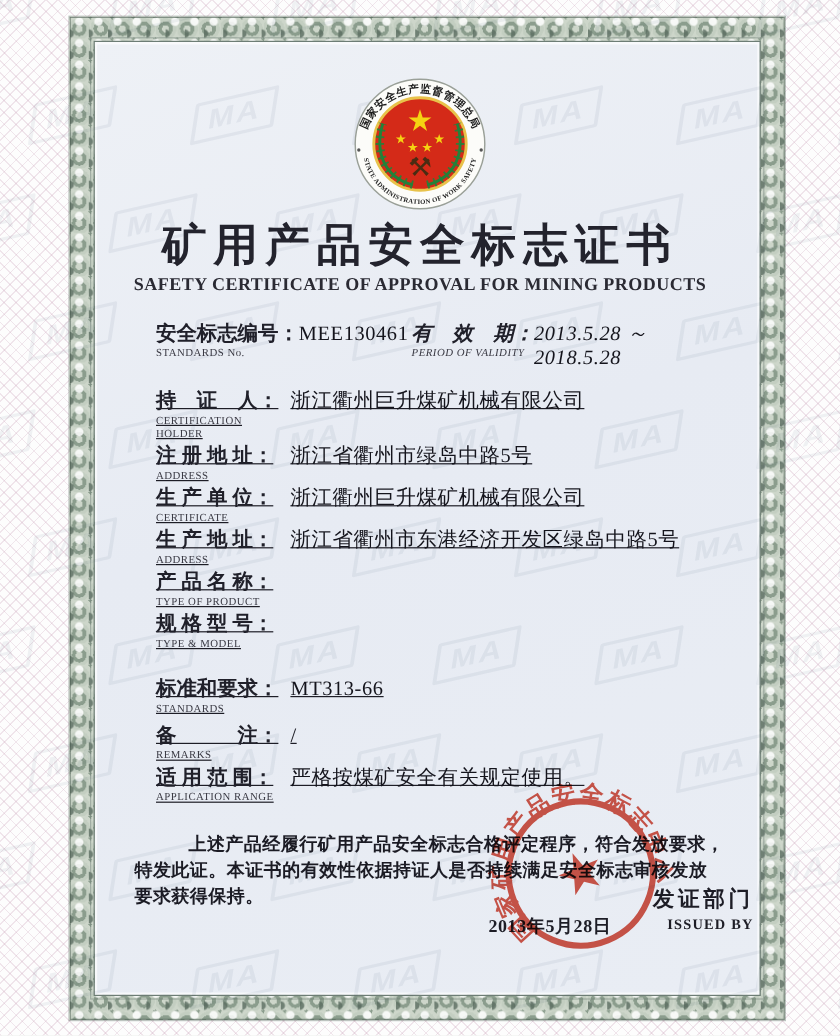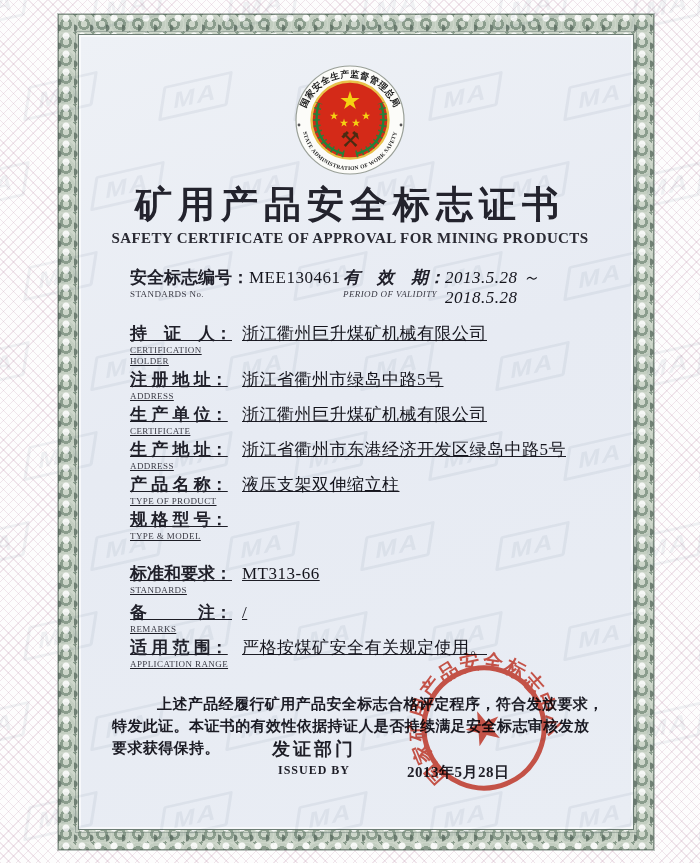--- a/index.html
+++ b/index.html
@@ -68,21 +68,21 @@
   .row1{display:flex;margin-bottom:16px;}
   .grpA{display:flex;width:213px;flex:0 0 213px;}
   .grpB{display:flex;font-style:italic;}
   .gap-lg{margin-top:22px;}
   .row-sp{margin-bottom:7px;}
 
   .statement{position:absolute;left:112px;top:678px;width:492px;
     font-size:15px;line-height:22px;letter-spacing:.4px;text-indent:3em;
     font-weight:600;color:#1b1b24;}
 
-  .issuer{position:absolute;left:0;right:72px;top:737px;text-align:center;}
+  .issuer{position:absolute;left:0;right:72px;top:737px;text-align:right;}
   .issuer-cn{font-size:18px;font-weight:700;letter-spacing:3px;}
   .issuer-en{font-size:12px;font-weight:700;letter-spacing:1px;margin-top:2px;}
   .issue-date{position:absolute;left:407px;top:763px;font-size:15px;font-weight:600;letter-spacing:.5px;}
 
   .seal{position:absolute;left:404px;top:648px;width:160px;height:160px;
         opacity:.85;mix-blend-mode:multiply;}
   .seal text{fill:var(--seal-red);}
   .seal .ring{stroke:var(--seal-red);}
   .seal .star{fill:var(--seal-red);}
 
@@ -239,21 +239,20 @@
           <div class="cn">生 产 地 址：</div>
         <div class="en">ADDRESS</div>
         </div>
       <div class="val">浙江省衢州市东港经济开发区绿岛中路5号</div>
     </div>
     <div class="row">
       <div class="lbl">
           <div class="cn">产 品 名 称：</div>
         <div class="en">TYPE OF PRODUCT</div>
         </div>
-      <div class="val">液压支架双伸缩立柱</div>
     </div>
     <div class="row">
       <div class="lbl">
           <div class="cn">规 格 型 号：</div>
         <div class="en">TYPE &amp; MODEL</div>
         </div>
     </div>
 
     <div class="row gap-lg row-sp">
       <div class="lbl">

